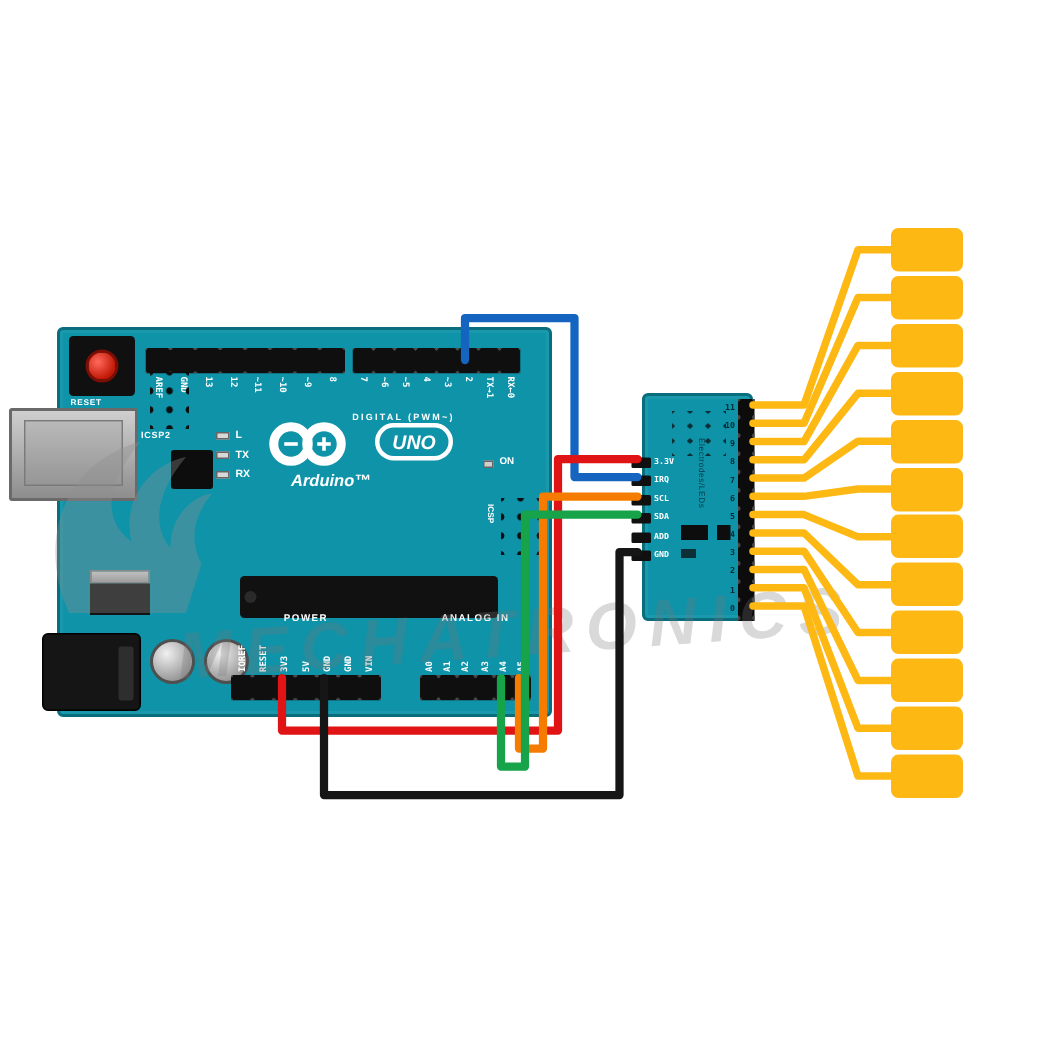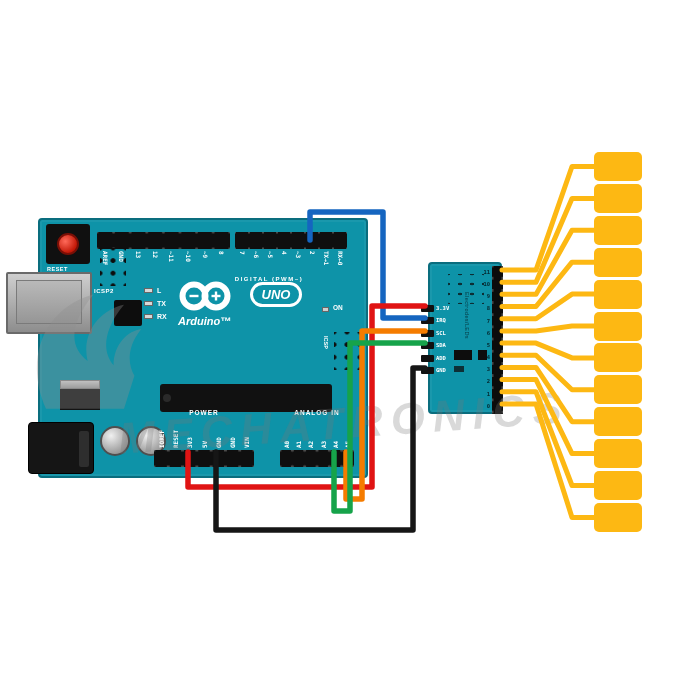--- a/index.html
+++ b/index.html
@@ -31,21 +31,21 @@
   .vlab-t{top:31px}
   .vlab-b{top:198px;height:30px;transform:rotate(180deg)}
   .dcap{left:152px;top:56px;width:154px;text-align:center;font-size:6px;font-weight:bold;color:#fff;letter-spacing:1.5px}
   .ledrow{left:104px;top:64px;width:50px}
   .ledrow .row{display:flex;align-items:center;height:13px}
   .led-sq{display:inline-block;width:9px;height:5px;background:#d8d8d8;border:1px solid #666;margin-right:4px}
   .led-lbl{font-size:7px;font-weight:bold;color:#fff}
   .logo-svg{left:136px;top:56px}
   .uno-badge{left:210px;top:62px;width:52px;height:25px;border:3px solid #fff;border-radius:13px;
              text-align:center;line-height:20px;font-size:13px;font-weight:bold;font-style:italic;color:#fff}
-  .brand{left:138px;top:95px;font-size:11px;font-weight:bold;font-style:italic;color:#fff}
+  .brand{left:154px;top:95px;font-size:11px;font-weight:bold;font-style:italic;color:#fff}
   .on-sq{left:282px;top:87px;width:7px;height:5px;background:#cfcfcf;border:1px solid #666}
   .on-lbl{left:293px;top:84px;font-size:6.5px;font-weight:bold;color:#fff}
   .dots23{background-image:radial-gradient(#0d0d0d 2.2px,transparent 2.4px);background-size:13px 12.6px;background-position:6.5px 6.3px}
   .icsp2{left:60px;top:28px;width:26px;height:38px}
   .icsp2-lbl{left:54px;top:68px;font-size:6px;font-weight:bold;color:#fff;letter-spacing:.5px}
   .icsp{left:294px;top:112px;width:26px;height:38px}
   .icsp-lbl{left:283px;top:116px;writing-mode:vertical-rl;font-size:5.5px;font-weight:bold;color:#fff}
   .chip-sm{left:74px;top:80px;width:28px;height:26px;background:#0d0d0d;border-radius:2px}
   .mcu{left:120px;top:164px;width:172px;height:28px;background:#111;border-radius:3px}
   .mcu-notch{left:3px;top:10px;width:8px;height:8px;background:#2a2a2a;border-radius:50%}

